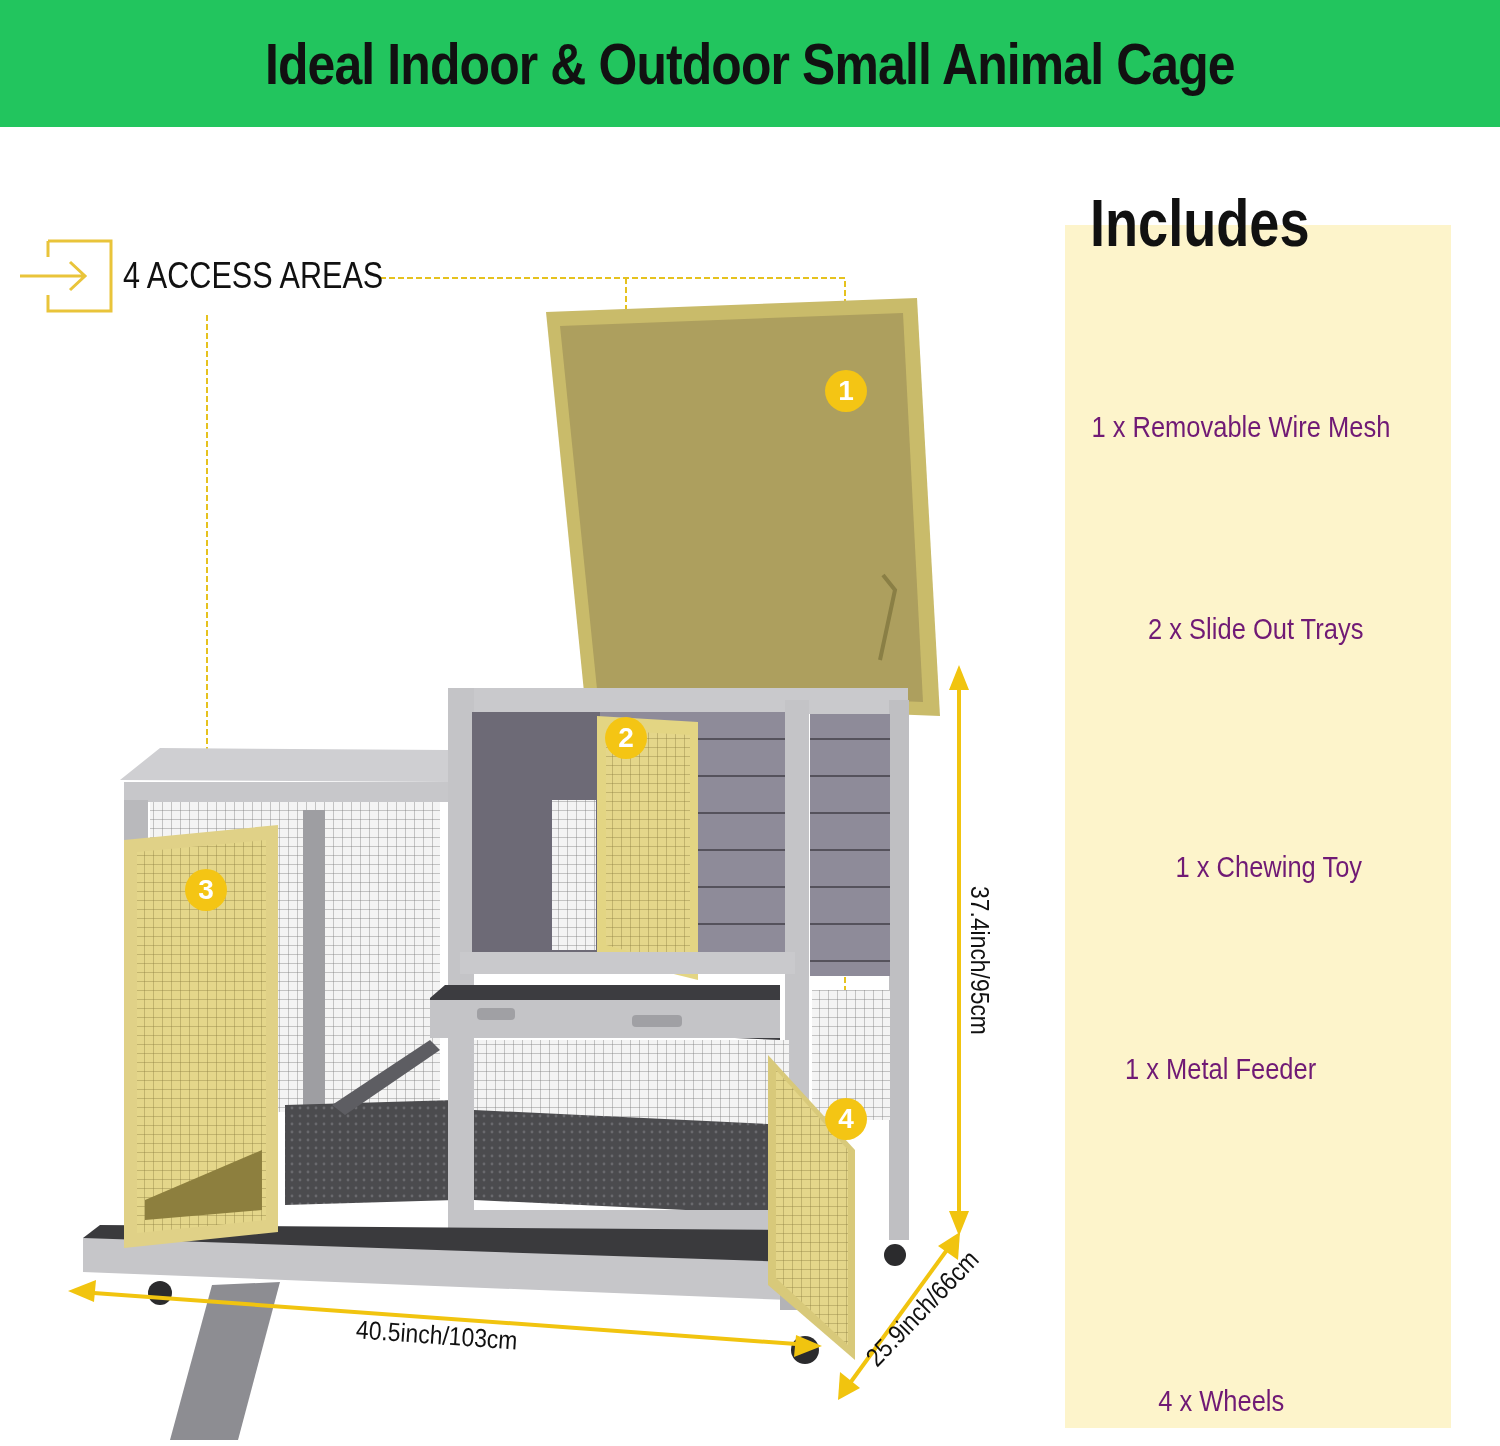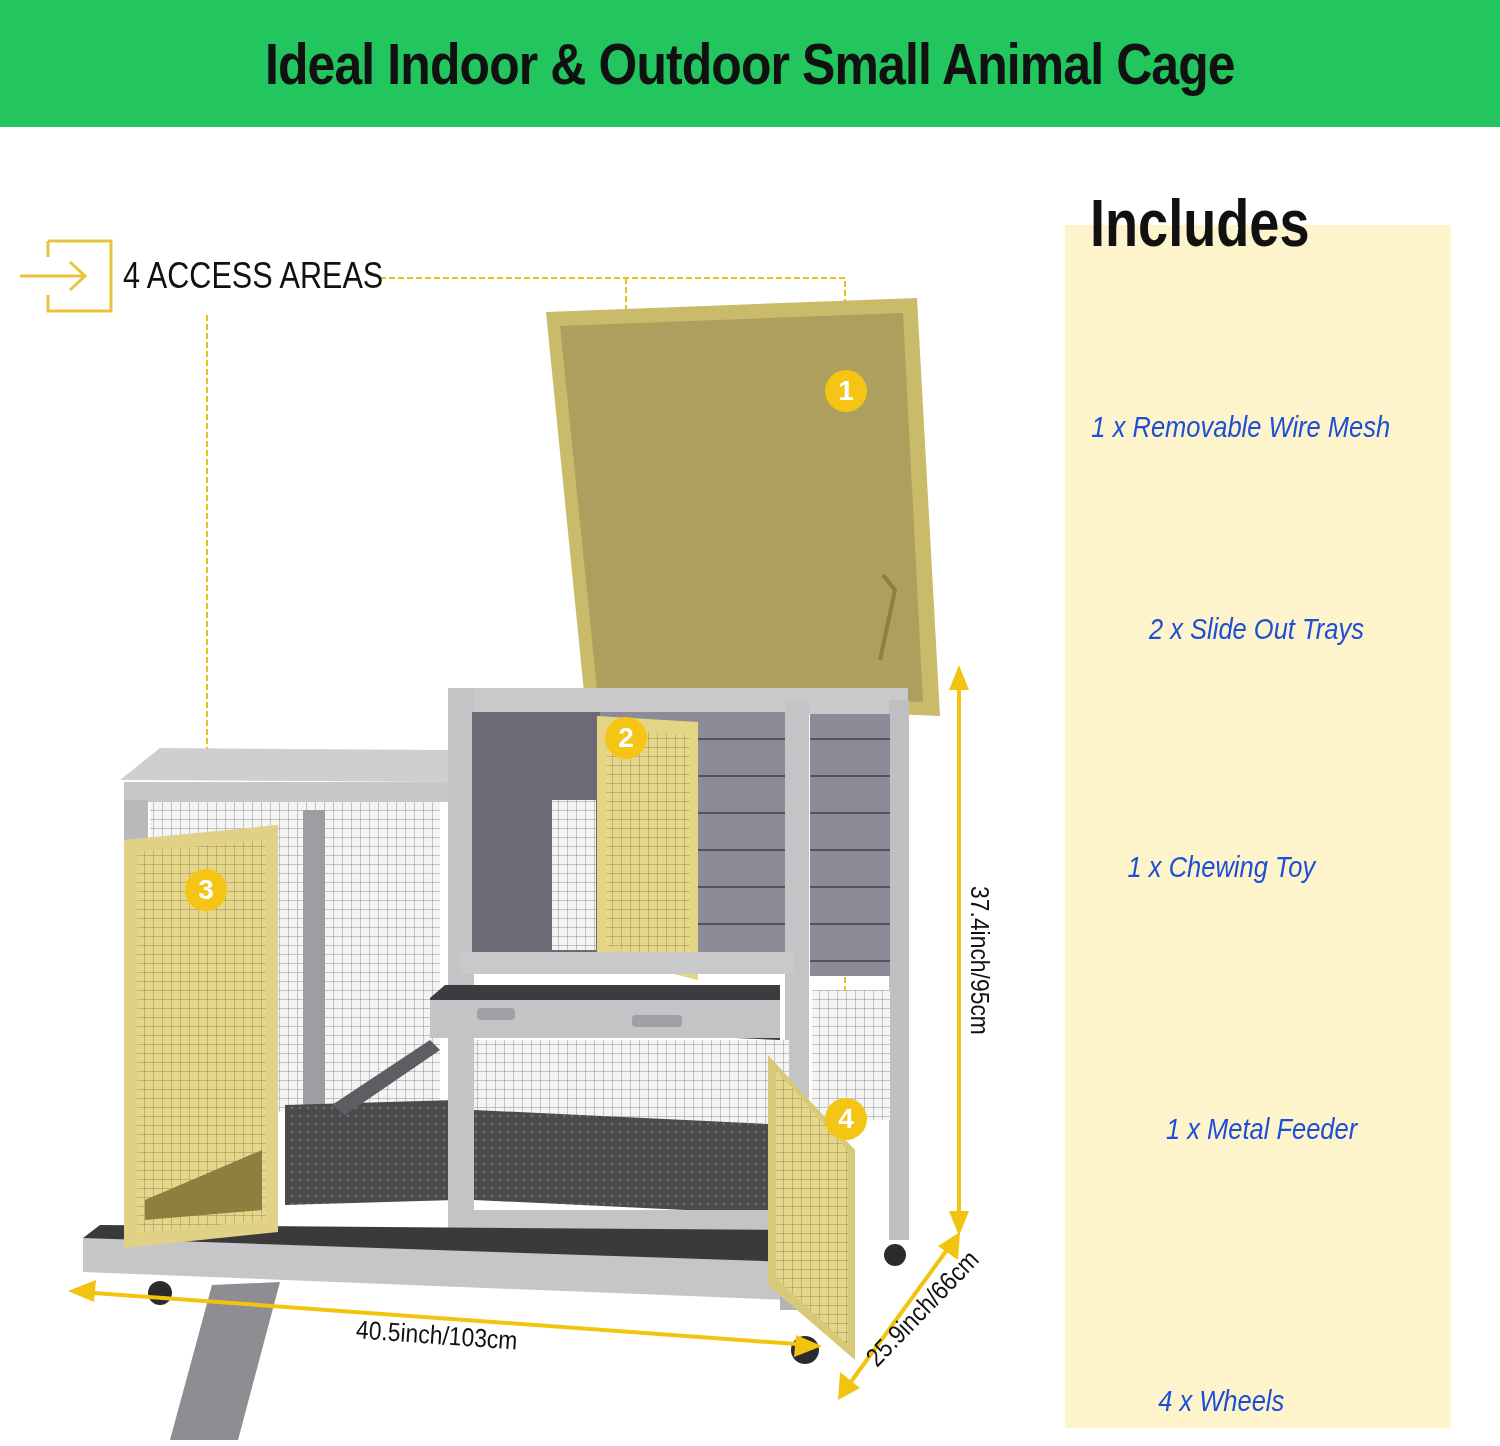--- a/index.html
+++ b/index.html
@@ -7,21 +7,21 @@
   .banner{position:absolute;left:0;top:0;width:1500px;height:127px;background:#22c55e;display:flex;align-items:center;justify-content:center;}
   .banner-title{font-family:"Liberation Sans",sans-serif;font-weight:bold;font-size:58px;color:#111;letter-spacing:-1px;transform:scaleX(0.86);white-space:nowrap;}
   svg.art{position:absolute;left:0;top:0;}
   .access-label{position:absolute;left:123px;top:255px;font-size:36px;color:#111;transform:scaleX(0.85);transform-origin:left center;white-space:nowrap;}
   .dim{position:absolute;font-size:26px;color:#111;white-space:nowrap;transform-origin:center center;}
   .dim-width{left:345px;top:1320px;transform:rotate(4deg) scaleX(0.88);}
   .dim-height{left:895px;top:945px;transform:rotate(90deg) scaleX(0.88);}
   .dim-depth{left:838px;top:1293px;transform:rotate(-46deg) scaleX(0.88);}
   .includes-panel{position:absolute;left:1065px;top:225px;width:386px;height:1203px;background:#fdf4cb;}
   .includes-title{position:absolute;left:1090px;top:185px;font-size:66px;font-weight:bold;color:#111;transform:scaleX(0.82);transform-origin:left center;white-space:nowrap;}
-  .item-label{position:absolute;left:1065px;width:312px;text-align:center;font-size:30px;color:#1d4ed8;white-space:nowrap;font-style:italic;}
+  .item-label{position:absolute;left:1065px;width:312px;text-align:center;font-size:30px;color:#701a75;white-space:nowrap;}
   .item-label span{display:inline-block;transform:scaleX(0.85);}
   .badge{position:absolute;width:42px;height:42px;border-radius:50%;background:#f4c514;color:#fff;font-weight:bold;font-size:28px;display:flex;align-items:center;justify-content:center;}
 </style>
 </head>
 <body>
 
 <div class="banner">
   <div class="banner-title">Ideal Indoor &amp; Outdoor Small Animal Cage</div>
 </div>
 
@@ -171,15 +171,15 @@
 <div class="dim dim-depth">25.9inch/66cm</div>
 
 <div class="includes-panel"></div>
 <svg class="art" width="1500" height="1446" style="pointer-events:none;">
   <use href="#mesh"></use>
 </svg>
 <div class="includes-title">Includes</div>
 
 <div class="item-label" style="top:410px;"><span>1 x Removable Wire Mesh</span></div>
 <div class="item-label" style="top:612px;margin-left:35px;"><span>2 x Slide Out Trays</span></div>
-<div class="item-label" style="top:850px;"><span>1 x Chewing Toy</span></div>
-<div class="item-label" style="top:1112px;margin-left:41px;"><span>1 x Metal Feeder</span></div>
+<div class="item-label" style="top:850px;padding-left:48px;"><span>1 x Chewing Toy</span></div>
+<div class="item-label" style="top:1052px;"><span>1 x Metal Feeder</span></div>
 <div class="item-label" style="top:1384px;"><span>4 x Wheels</span></div>
 
 </body></html>

